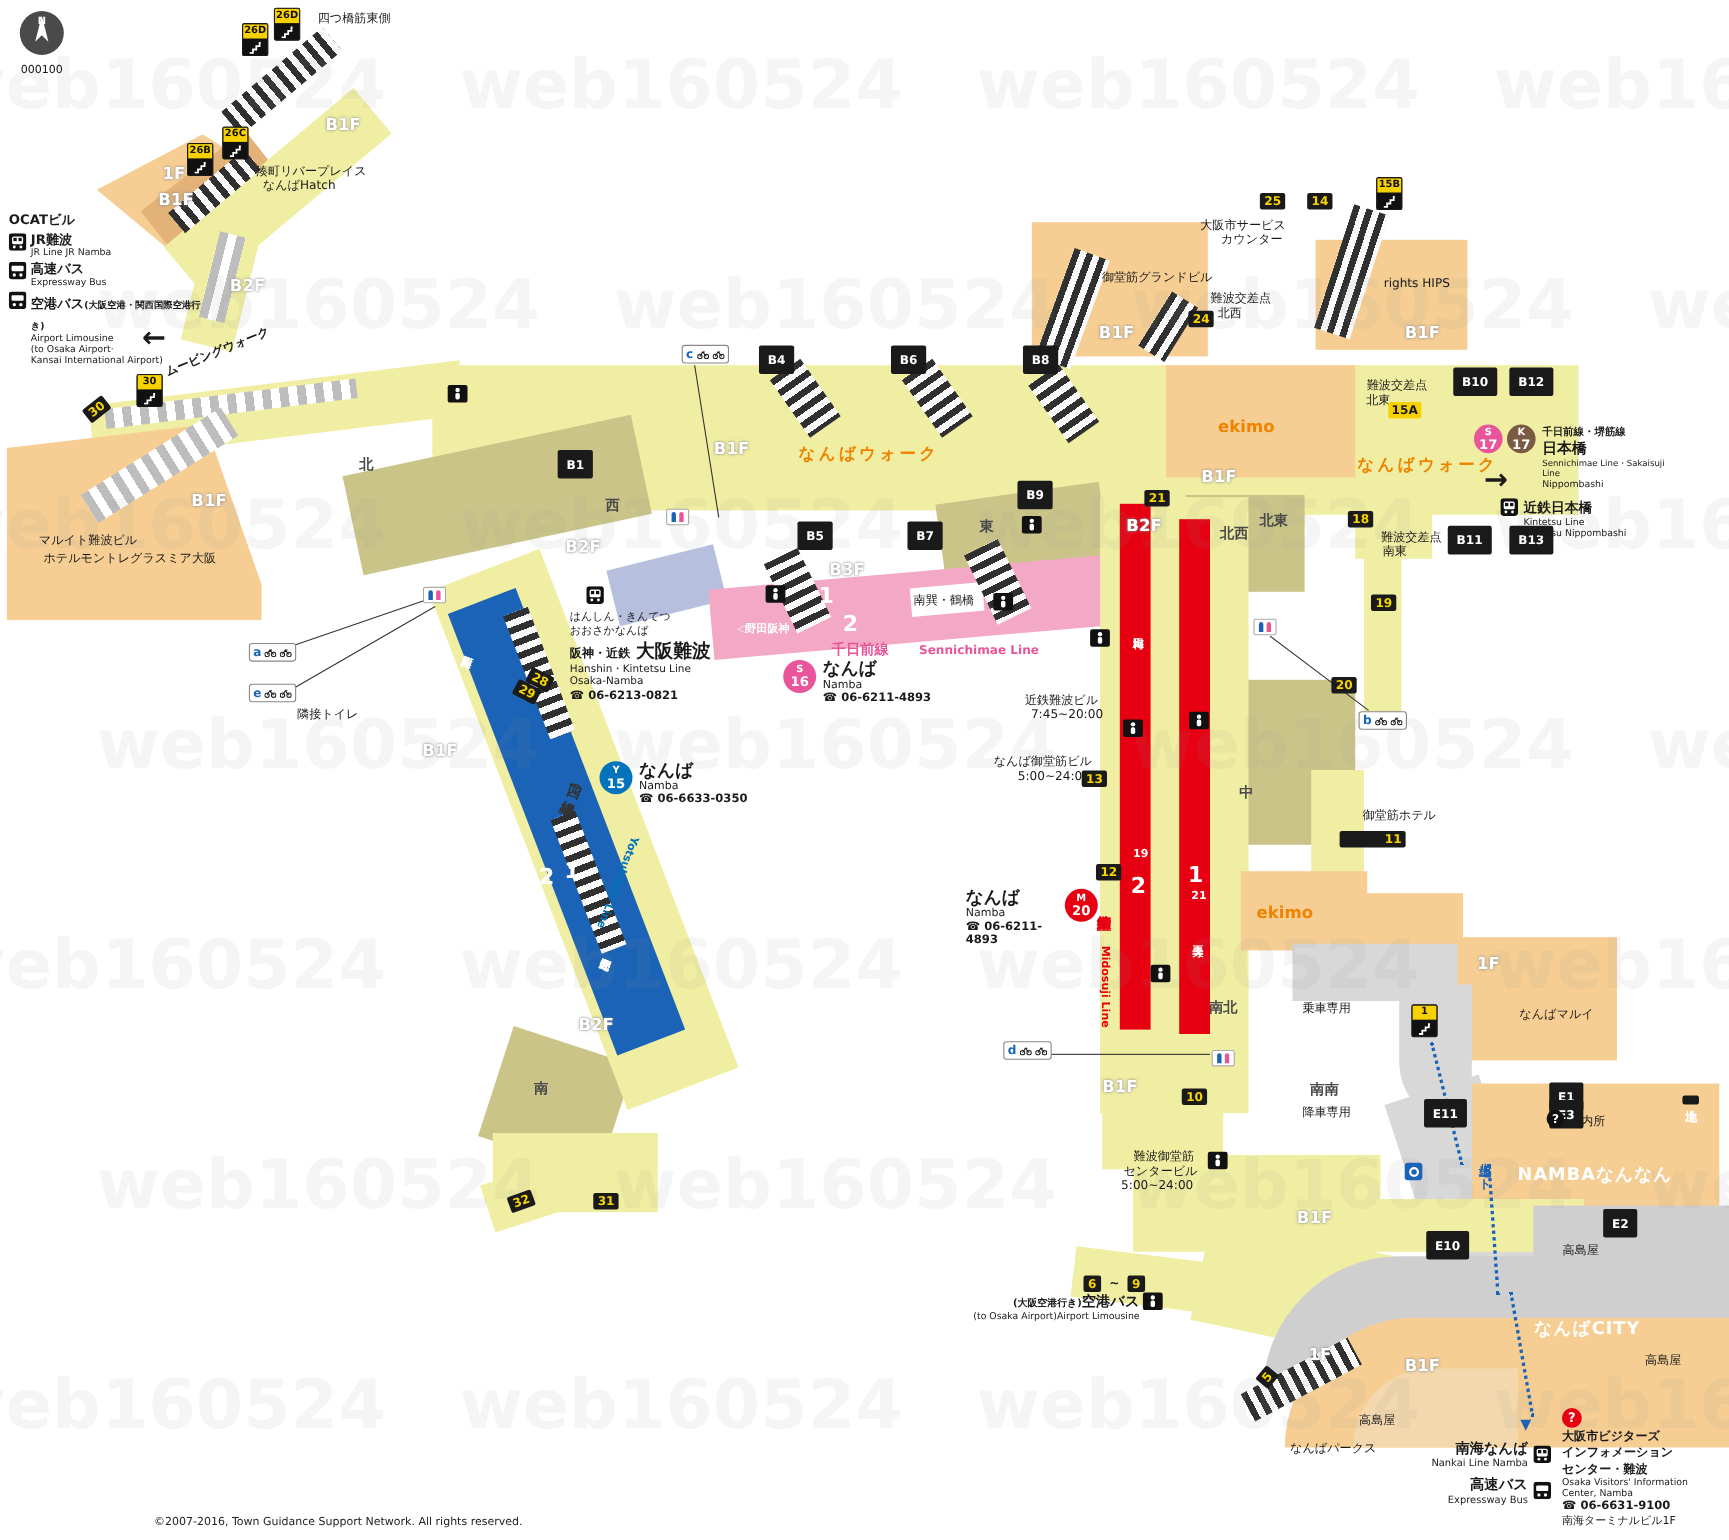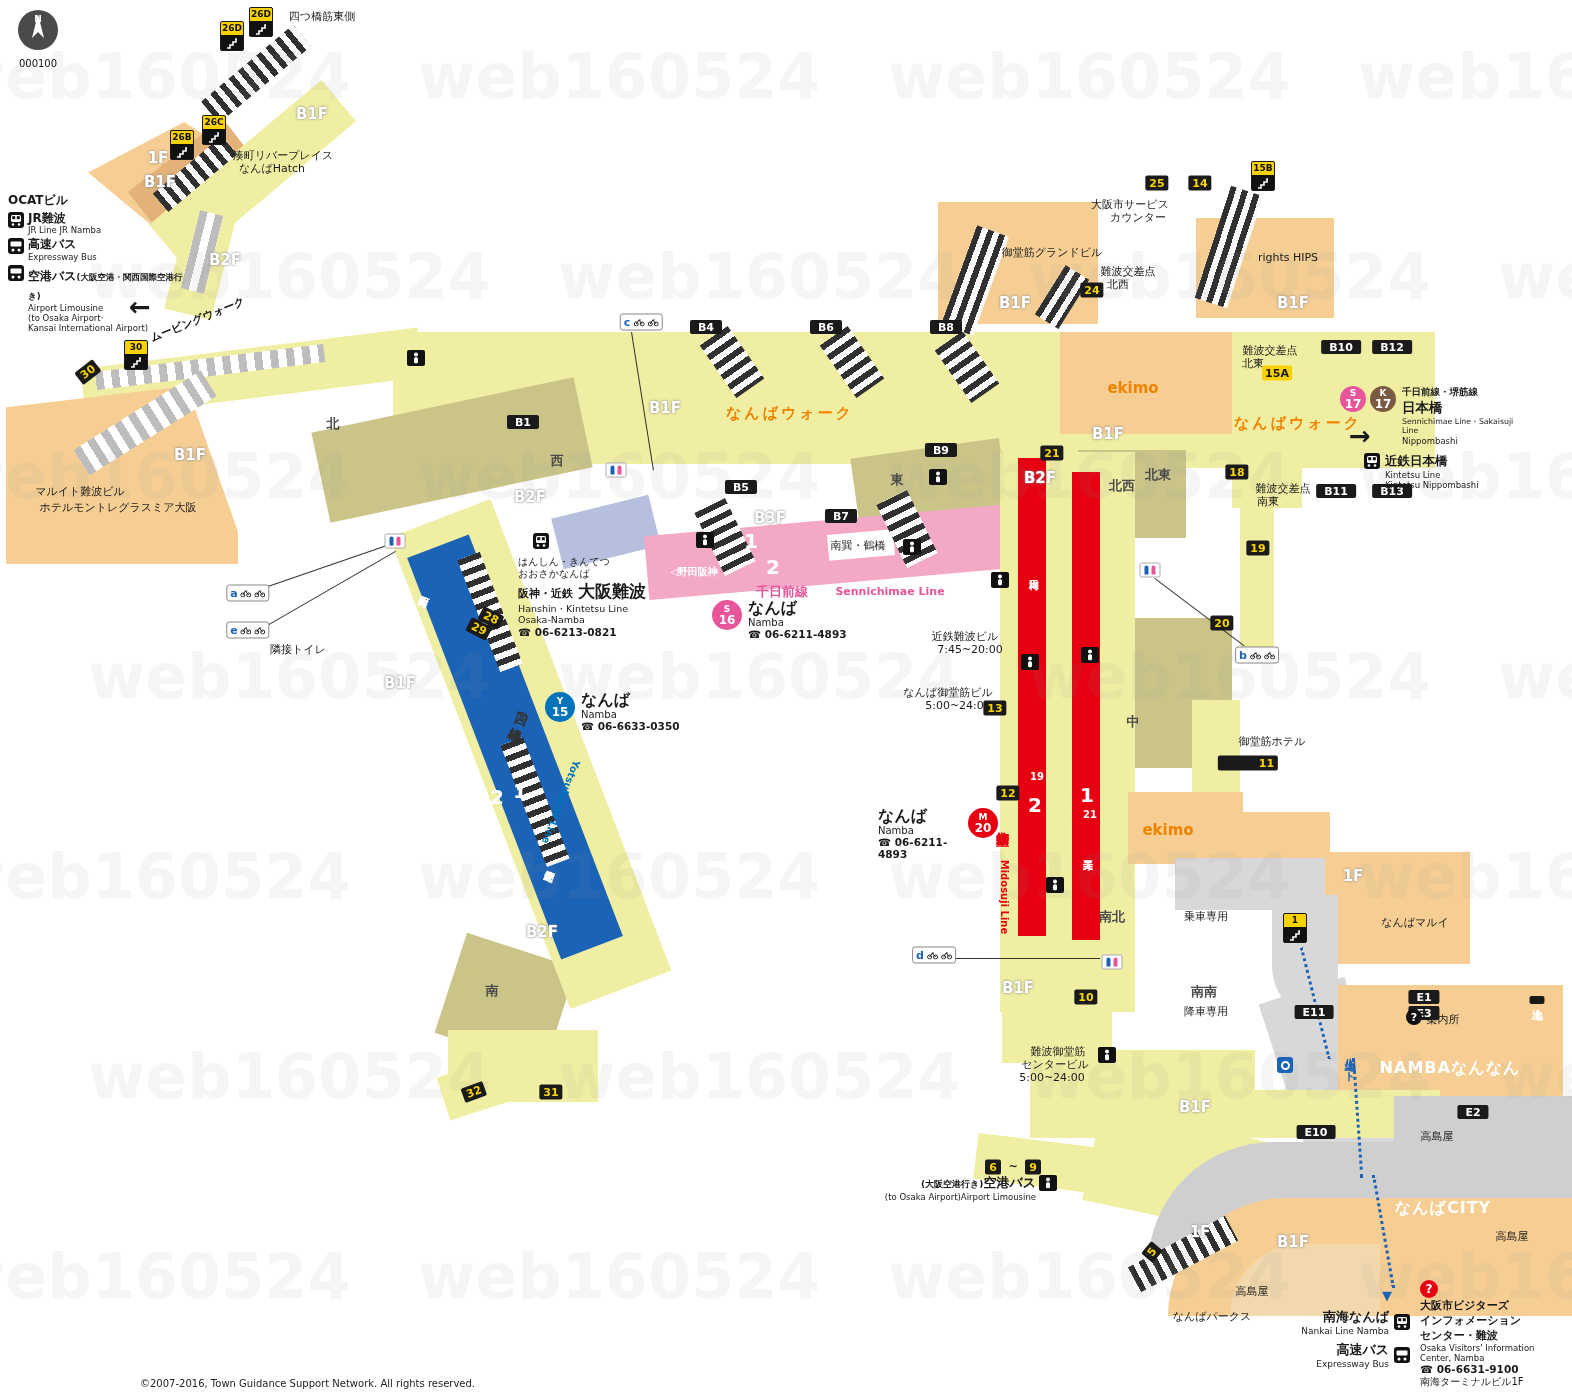--- a/index.html
+++ b/index.html
@@ -23,21 +23,21 @@
 .line-pink-sm{font-size:11px;font-weight:bold;color:#E8559A}
 .line-red-vert{font-size:13px;font-weight:bold;color:#E60012;writing-mode:vertical-rl}
 .line-red-vert-sm{font-size:10px;font-weight:bold;color:#E60012;writing-mode:vertical-rl}
 .line-blue-vert{font-size:10px;font-weight:bold;color:#0073BC;writing-mode:vertical-rl}
 .dir-vert{font-size:13px;font-weight:bold;color:#333;writing-mode:vertical-rl}
 .route-blue{font-size:11px;font-weight:bold;color:#1B63B6;writing-mode:vertical-rl}
 .route-arrow{font-size:13px;font-weight:bold;color:#1B63B6}
 .orange-white{font-size:16px;font-weight:bold;color:#fff;letter-spacing:1px}
 .big-arrow{font-size:26px;font-weight:bold;color:#1a1a1a}
 .bdg{position:absolute;transform:translate(-50%,-50%);font-weight:bold;font-size:11px;line-height:1;border-radius:2px;display:flex;align-items:center;justify-content:center;z-index:8}
-.bd{background:#1a1a1a;color:#fff;padding:2px 8px;min-width:16px;height:14px}
+.bd{background:#1a1a1a;color:#fff;padding:2px 8px;min-width:16px;height:26px}
 .bn{background:#1a1a1a;color:#F5D400;padding:2px 4px;min-width:16px;height:15px}
 .by{background:#F7D100;color:#1a1a1a;padding:2px 3px;height:15px}
 .bdv{background:#1a1a1a;color:#fff;writing-mode:vertical-rl;padding:4px 2px;font-size:11px}
 .esc{flex-direction:column;padding:0;width:24px;height:30px;border:1px solid #1a1a1a;overflow:hidden;background:#111}
 .esc-t{background:#F7D100;color:#111;font-size:9px;font-weight:bold;width:100%;text-align:center;line-height:13px;height:13px;display:block}
 .esc-b{width:100%;flex:1;display:flex;align-items:center;justify-content:center}
 .mk2{display:inline-flex;flex-direction:column;align-items:center;justify-content:center;font-weight:bold;line-height:1;color:#fff;border-radius:50%;flex:none}
 .mk-30{width:30px;height:30px}.mk-26{width:26px;height:26px}
 .mk2 .l{font-size:9px}.mk2 .n{font-size:12px}
 .lp{position:absolute;transform:translate(-50%,-50%);background:#fff;border:1px solid #888;border-radius:3px;height:17px;padding:0 3px;display:flex;align-items:center;gap:3px;z-index:8}
@@ -455,21 +455,21 @@
             <path d="M1 11h3V8h3V5h3V2h1" stroke="#fff" stroke-width="1.6" fill="none"></path>
           </svg>
         </span>
       </div>
       <div class="bdg bn" style="left: 88px; top: 372px; transform: translate(-50%, -50%) rotate(-38deg);">30</div>
       <div class="bdg bd" style="left: 488px; top: 422px; margin-left: 35px;">B1</div>
       <div class="bdg bd" style="left: 706px; top: 327px;">B4</div>
       <div class="bdg bd" style="left: 826px; top: 327px; text-align: center;">B6</div>
       <div class="bdg bd" style="left: 946px; top: 327px;">B8</div>
       <div class="bdg bd" style="left: 741px; top: 487px;">B5</div>
-      <div class="bdg bd" style="left: 841px; top: 487px; margin-top: 29px;">B7</div>
+      <div class="bdg bd" style="left: 841px; top: 487px;">B7</div>
       <div class="bdg bd" style="left: 941px; top: 450px;">B9</div>
       <div class="bdg bn" style="left: 1157px; top: 183px;">25</div>
       <div class="bdg bn" style="left: 1200px; top: 183px;">14</div>
       <div class="bdg esc" style="left: 1263px; top: 176px;">
         <span class="esc-t">15B</span>
         <span class="esc-b">
           <svg width="12" height="12" viewBox="0 0 12 12">
             <path d="M1 11h3V8h3V5h3V2h1" stroke="#fff" stroke-width="1.6" fill="none"></path>
           </svg>
         </span>

